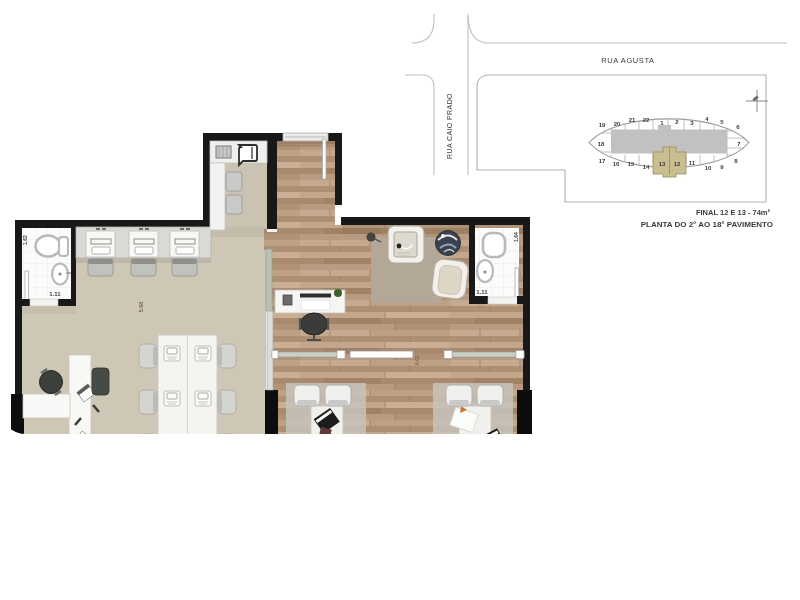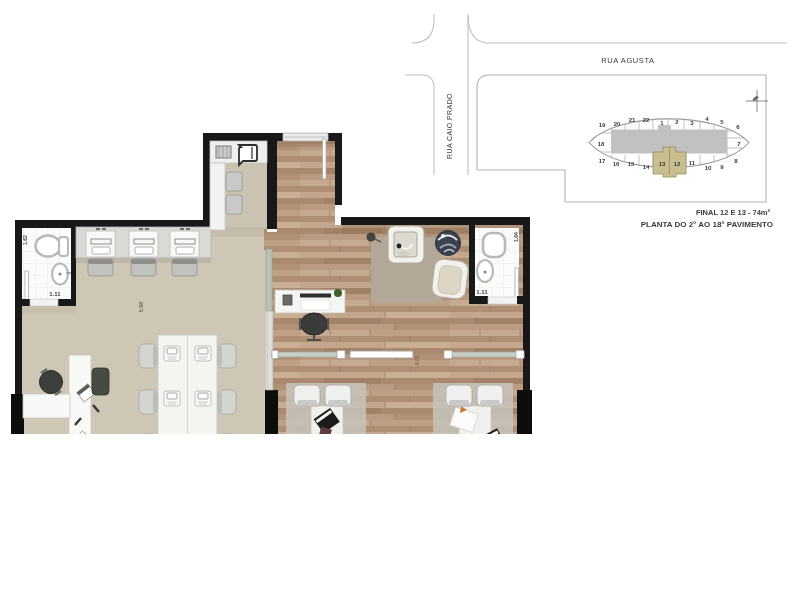--- a/index.html
+++ b/index.html
@@ -1,17 +1,17 @@
 <!DOCTYPE html>
 <html><head>
 <meta charset="utf-8">
 <title>Planta</title>
 <style>
   html,body{margin:0;padding:0;background:#ffffff;}
-  #page{width:800px;height:434px;position:relative;background:#ffffff;overflow:hidden;}
+  #page{width:800px;height:434px;position:relative;background:#ffffff;overflow:hidden;border-radius:26px;}
   svg{display:block;}
   text{font-family:"Liberation Sans", sans-serif;}
 </style>
 </head>
 <body>
 <div id="page">
 <svg width="800" height="600" viewBox="0 0 800 600">
 <defs>
   <pattern id="wood" width="150" height="30" patternUnits="userSpaceOnUse">
     <rect x="0" y="0" width="150" height="30" fill="#b8997f"></rect>

